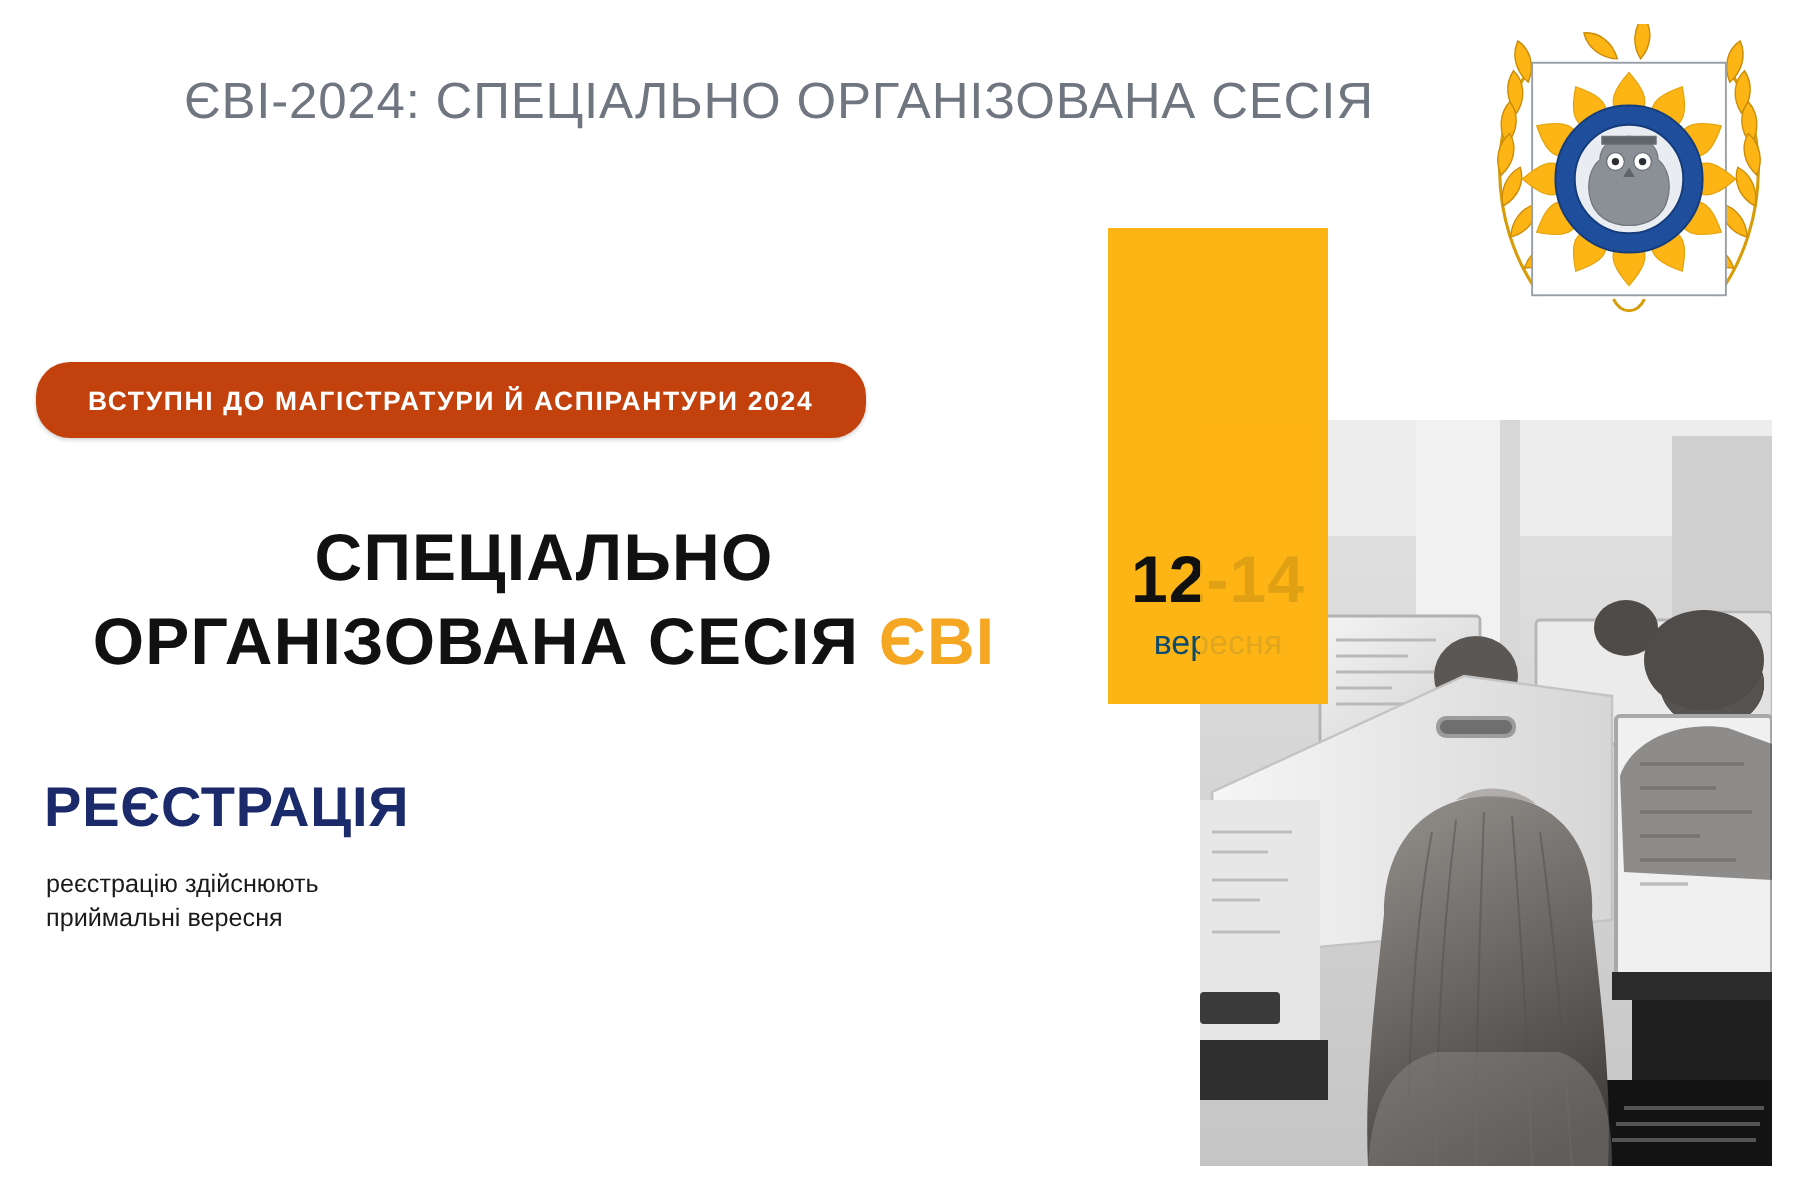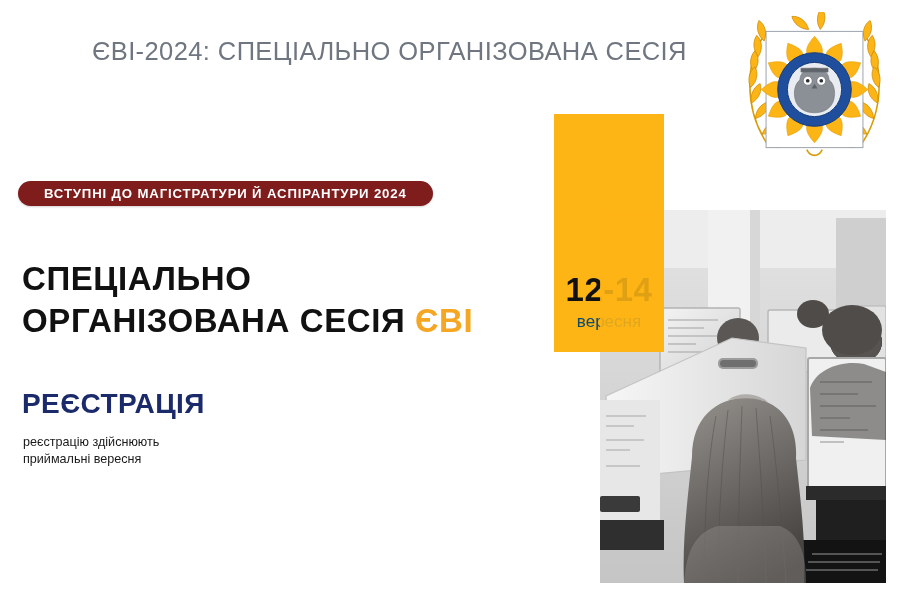--- a/index.html
+++ b/index.html
@@ -42,24 +42,24 @@
     width: 155px;
     height: 155px;
   }
   #emblem svg { display: block; width: 155px; height: 155px; }
 
   
   #badge {
     position: absolute;
     left: 18px;
     top: 181px;
-    height: 25px;
+    height: 38px;
     padding: 0 26px;
     border-radius: 17px;
-    background: #7f1d1d;
+    background: #c2410c;
     display: flex;
     align-items: center;
     box-shadow: 0 1px 2px rgba(0,0,0,.18);
   }
   #badge .txt {
     color: #ffffff;
     font-size: 13.2px;
     font-weight: bold;
     letter-spacing: 0.85px;
     white-space: nowrap;
@@ -69,20 +69,21 @@
   #headline {
     position: absolute;
     left: 22px;
     top: 258px;
     width: 500px;
     font-size: 33px;
     font-weight: bold;
     line-height: 1.27;
     letter-spacing: 0.6px;
     color: #111111;
+    text-align: center;
   }
   #headline .accent { color: #F5A623; }
 
   
   #reg-title {
     position: absolute;
     left: 22px;
     top: 388px;
     font-size: 28px;
     font-weight: bold;

